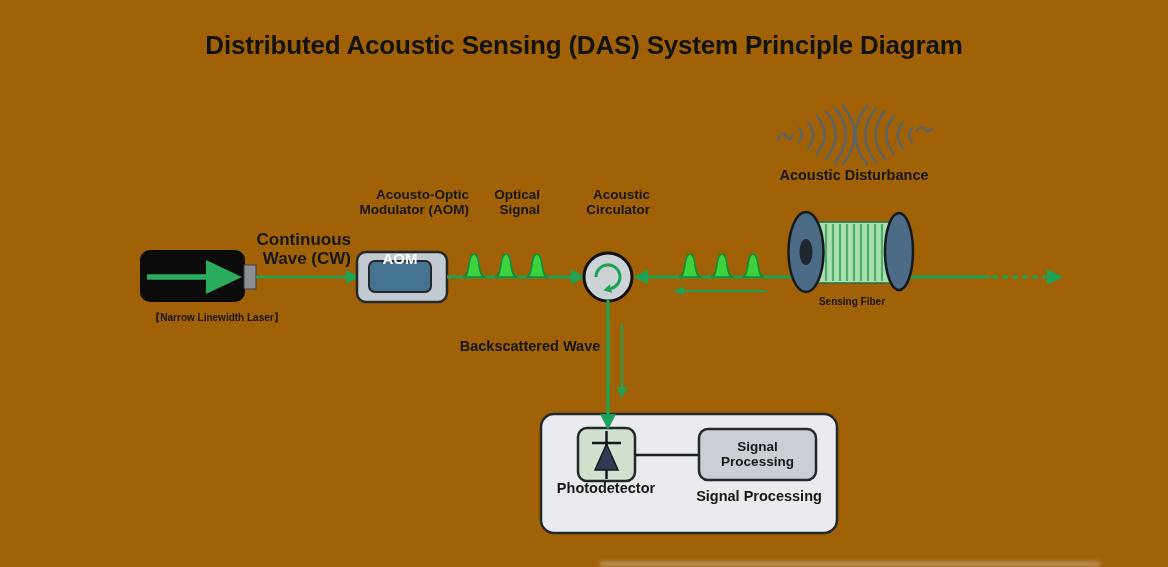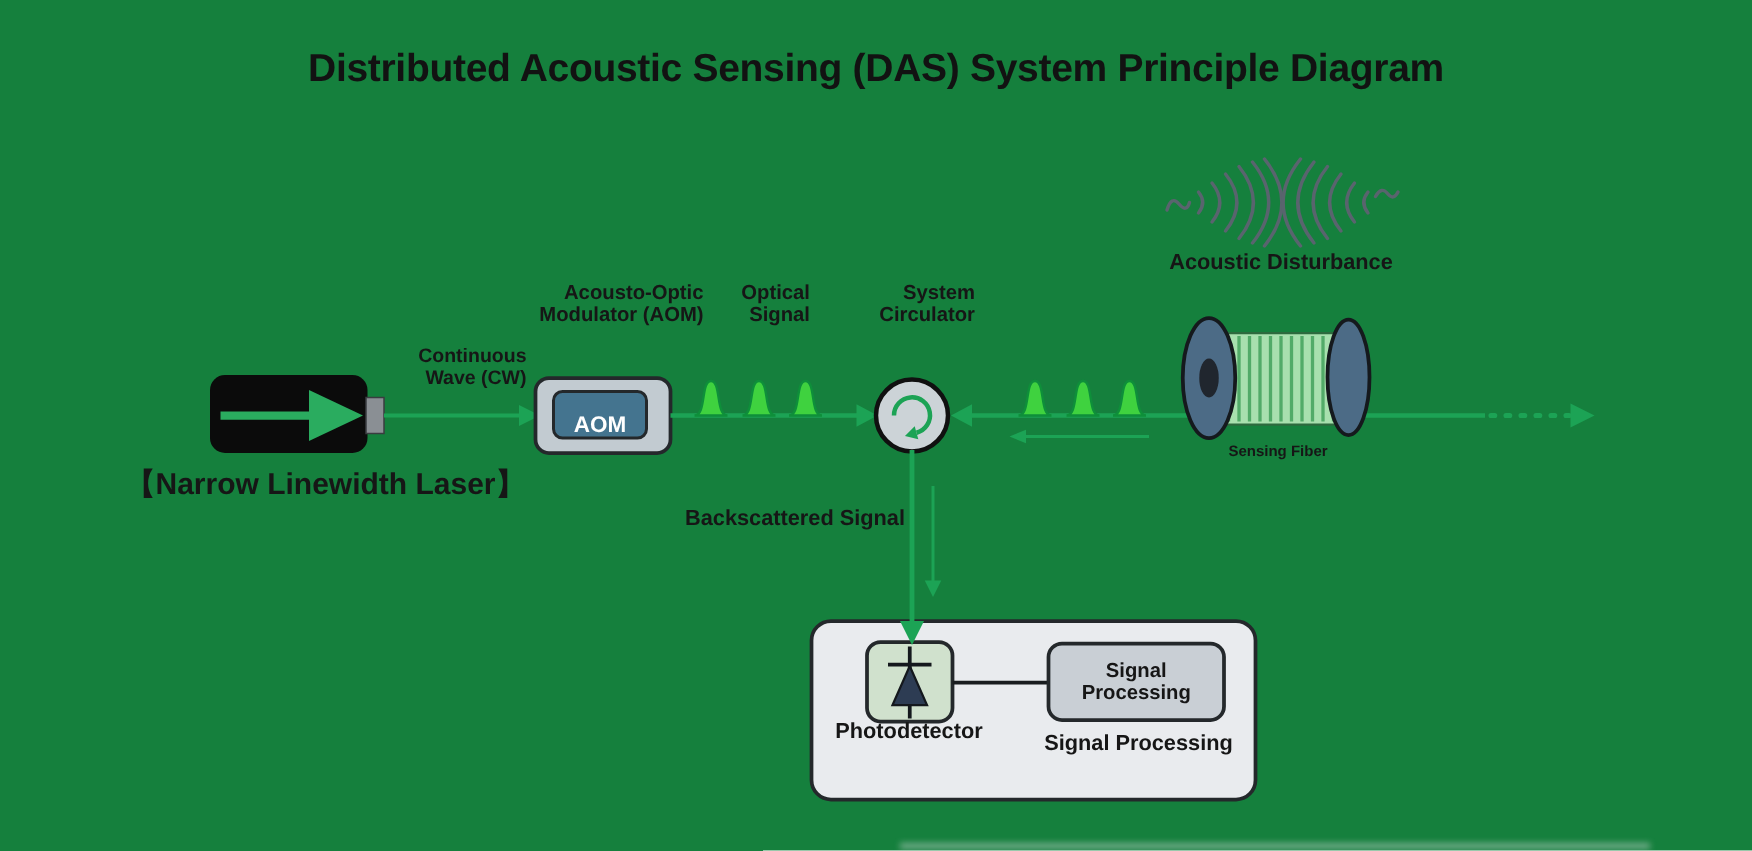--- a/index.html
+++ b/index.html
@@ -1,17 +1,17 @@
 <!DOCTYPE html>
 <html><head>
 <meta charset="utf-8">
 <style>
   html,body { margin:0; padding:0; background:#ffffff; }
   .stage {
-    position:relative; width:1168px; height:567px; background:#15803d;
+    position:relative; width:1168px; height:567px; background:#a16207;
     font-family:"Liberation Sans", sans-serif; overflow:hidden;
   }
   .layer { position:absolute; left:0; top:0; }
   .title {
     position:absolute; left:0; top:30px; width:1168px; text-align:center;
     font-size:26px; font-weight:bold; color:#121212; letter-spacing:-0.2px;
   }
   .lbl {
     position:absolute; transform:translateX(-50%);
     font-weight:bold; color:#161616; text-align:right; line-height:1.12;
@@ -145,37 +145,37 @@
       <polygon points="600,414 616,414 608,430" fill="#1ca355"></polygon>
     </g>
     <g>
       <line x1="622" y1="324" x2="622" y2="388" stroke="#1ca355" stroke-width="2"></line>
       <polygon points="616.5,387 627.5,387 622,398" fill="#1ca355"></polygon>
     </g>
   </svg>
 
   <div class="title">Distributed Acoustic Sensing (DAS) System Principle Diagram</div>
 
-  <div class="lbl wrap" style="left:301px; top:230px; width:100px; font-size:13px;">Continuous Wave (CW)</div>
+  <div class="lbl wrap" style="left:301px; top:230px; width:100px; font-size:17px;">Continuous Wave (CW)</div>
 
-  <div class="lbl" style="left:217px; top:312px; font-size:20px;">【Narrow Linewidth Laser】</div>
+  <div class="lbl" style="left:217px; top:312px; font-size:10px;">【Narrow Linewidth Laser】</div>
 
   <div class="lbl wrap" style="left:405px; top:187px; width:128px; font-size:13.5px;">Acousto-Optic Modulator (AOM)</div>
 
-  <div class="boxtext" style="left:369px; top:269px; width:62px; height:31px; font-size:15px; color:#ffffff;">AOM</div>
+  <div class="boxtext" style="left:369px; top:244px; width:62px; height:31px; font-size:15px; color:#ffffff;">AOM</div>
 
   <div class="lbl wrap" style="left:510px; top:187px; width:60px; font-size:13.5px;">Optical Signal</div>
 
-  <div class="lbl wrap" style="left:609px; top:187px; width:82px; font-size:13.5px;">System Circulator</div>
+  <div class="lbl wrap" style="left:609px; top:187px; width:82px; font-size:13.5px;">Acoustic Circulator</div>
 
   <div class="lbl" style="left:854px; top:167px; font-size:14.5px;">Acoustic Disturbance</div>
 
   <div class="lbl" style="left:852px; top:296px; font-size:10px;">Sensing Fiber</div>
 
-  <div class="lbl" style="left:530px; top:338px; font-size:14.5px;">Backscattered Signal</div>
+  <div class="lbl" style="left:530px; top:338px; font-size:14.5px;">Backscattered Wave</div>
 
 
   <div class="boxtext" style="left:699px; top:429px; width:117px; height:51px; font-size:13.5px; color:#161616;">Signal Processing</div>
 
   <div class="lbl" style="left:606px; top:480px; font-size:14.5px;">Photodetector</div>
 
   <div class="lbl" style="left:759px; top:488px; font-size:14.5px;">Signal Processing</div>
 
   <div class="crop-hint"></div>
 </div>

